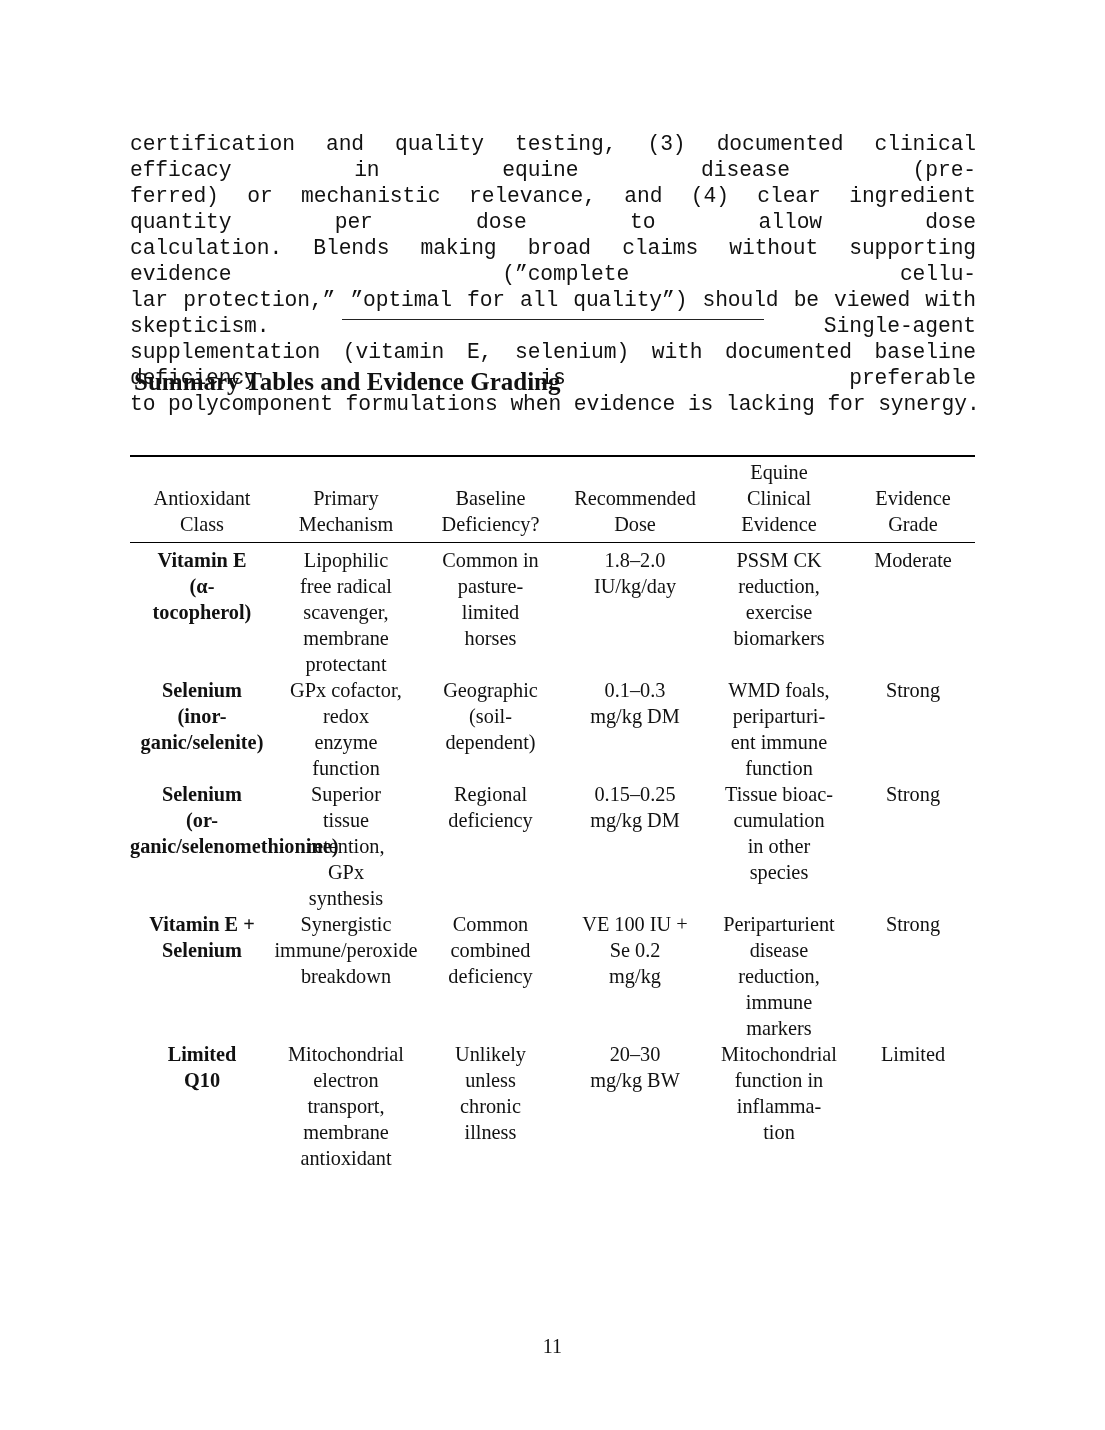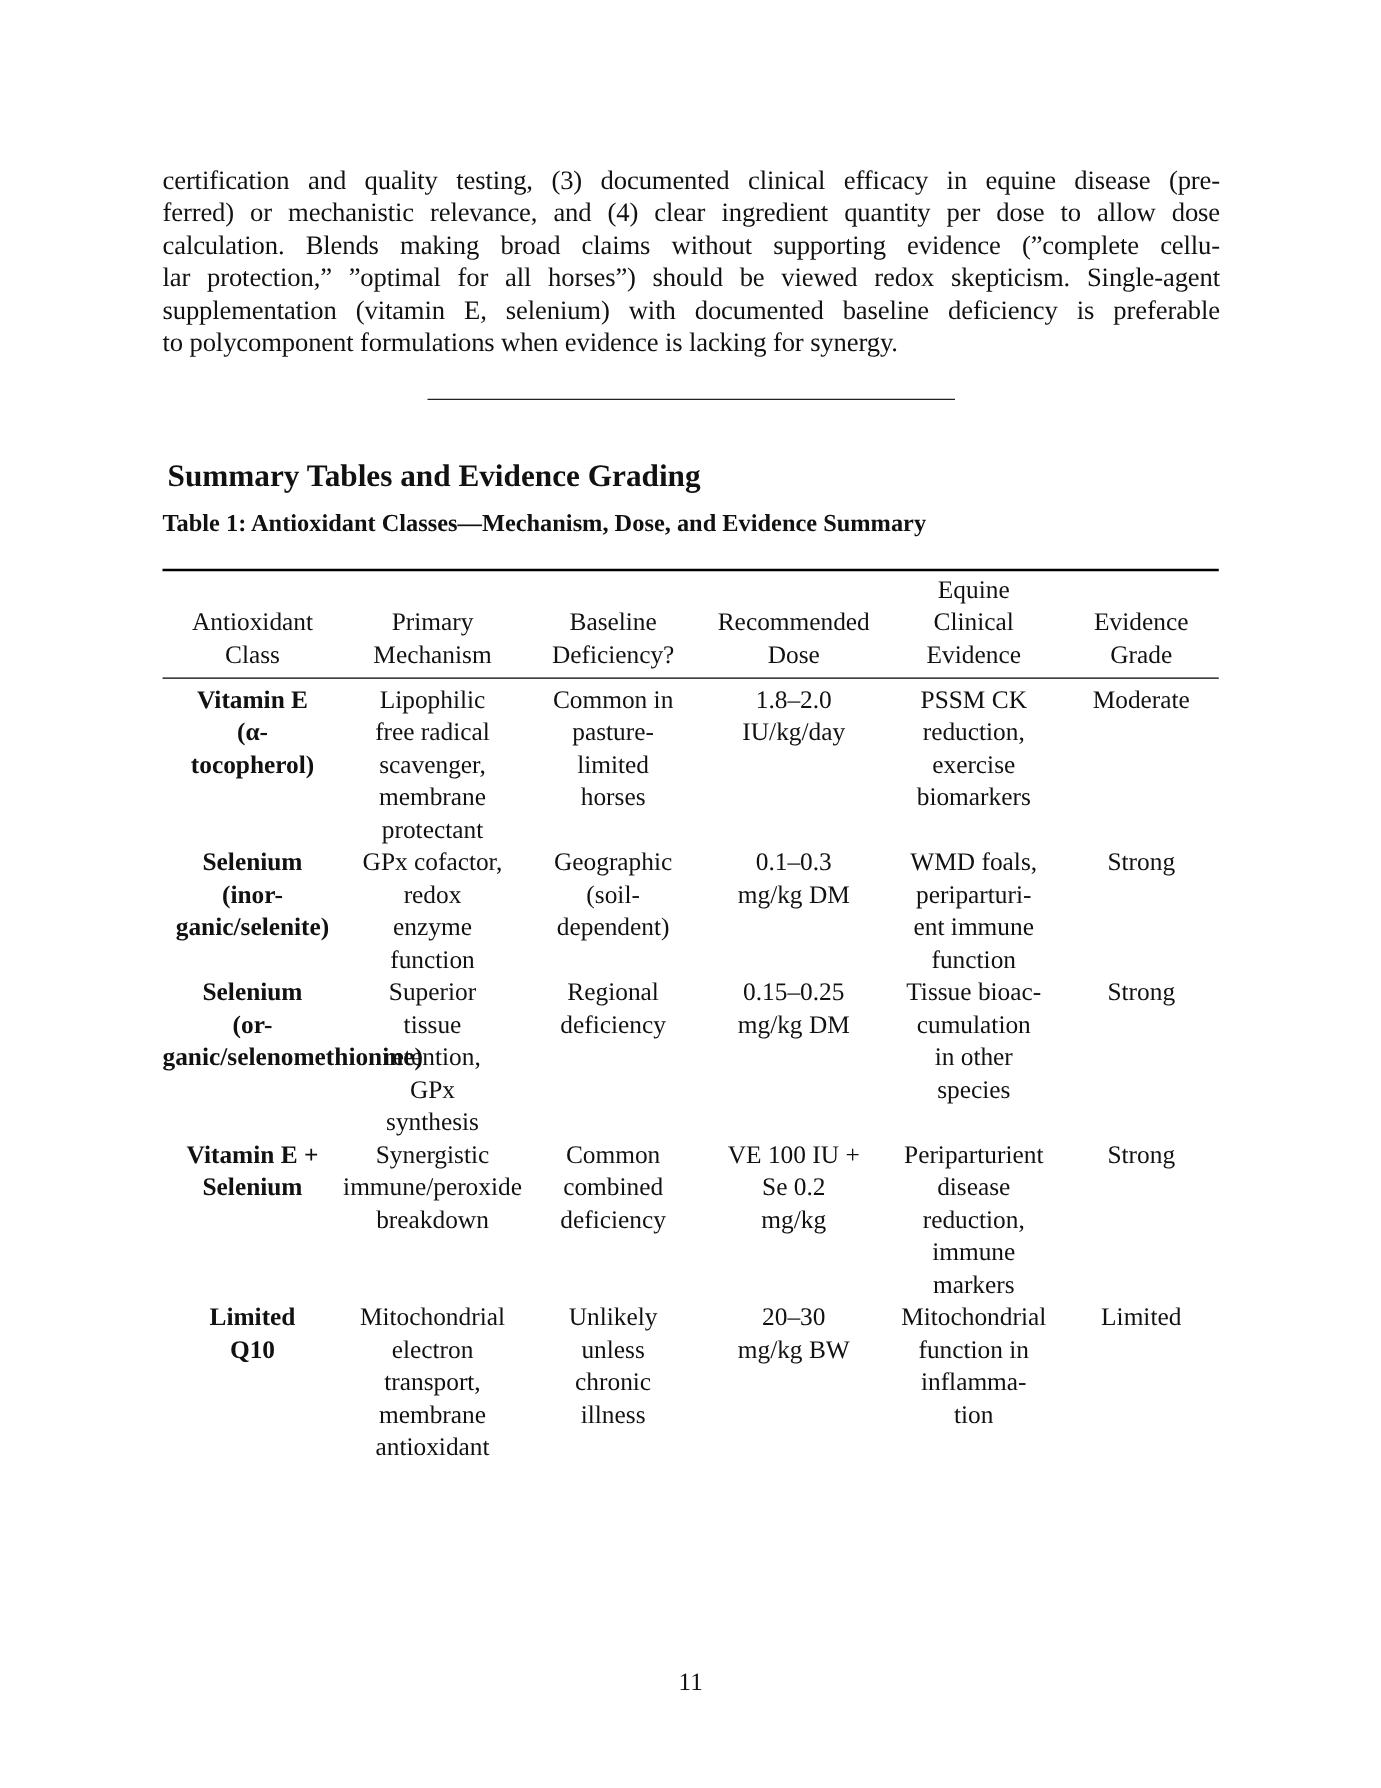--- a/index.html
+++ b/index.html
@@ -5,21 +5,21 @@
   html, body { margin: 0; padding: 0; background: #ffffff; }
   body {
     width: 1105px; height: 1430px; position: relative; overflow: hidden;
     font-family: "DejaVu Serif", "Liberation Serif", serif;
     color: #111111;
   }
   .page { position: absolute; left: 0; top: 0; width: 1105px; height: 1430px; }
 
   .para {
     position: absolute; left: 130px; top: 131px; width: 846px;
-    font-family: Liberation Serif, serif;
+    font-family: Liberation Mono, monospace;
     font-size: 21.3px; line-height: 26px;
     text-align: justify; text-align-last: left;
     margin: 0;
     letter-spacing: -0.1px;
   }
 
   .hrule {
     position: absolute; left: 342px; top: 319px; width: 422px; height: 0;
     border-top: 1.3px solid #222;
   }
@@ -61,30 +61,29 @@
 </style>
 </head>
 <body>
 
 <div class="page">
 
   <p class="para">
     <span class="line" style="white-space:normal;text-align:justify;text-align-last:justify;display:block;">certification and quality testing, (3) documented clinical efficacy in equine disease (pre-</span>
     <span class="line" style="white-space:normal;text-align:justify;text-align-last:justify;display:block;">ferred) or mechanistic relevance, and (4) clear ingredient quantity per dose to allow dose</span>
     <span class="line" style="white-space:normal;text-align:justify;text-align-last:justify;display:block;">calculation.  Blends making broad claims without supporting evidence (”complete cellu-</span>
-    <span class="line" style="white-space:normal;text-align:justify;text-align-last:justify;display:block;">lar protection,” ”optimal for all horses”) should be viewed redox skepticism.  Single-agent</span>
+    <span class="line" style="white-space:normal;text-align:justify;text-align-last:justify;display:block;">lar protection,” ”optimal for all quality”) should be viewed with skepticism.  Single-agent</span>
     <span class="line" style="white-space:normal;text-align:justify;text-align-last:justify;display:block;">supplementation (vitamin E, selenium) with documented baseline deficiency is preferable</span>
     <span class="line" style="display:block;">to polycomponent formulations when evidence is lacking for synergy.</span>
   </p>
 
   <div class="hrule"></div>
 
   <h2 class="section-title">Summary Tables and Evidence Grading</h2>
 
-  <div class="table-caption">Table 1: Antioxidant Classes—Mechanism, Dose, and Evidence Summary</div>
 
   <div class="table-wrap">
     <div class="toprule"></div>
     <div class="midrule"></div>
     <table>
       <colgroup>
         <col class="c1">
           <col class="c2">
           <col class="c3">
           <col class="c4">

